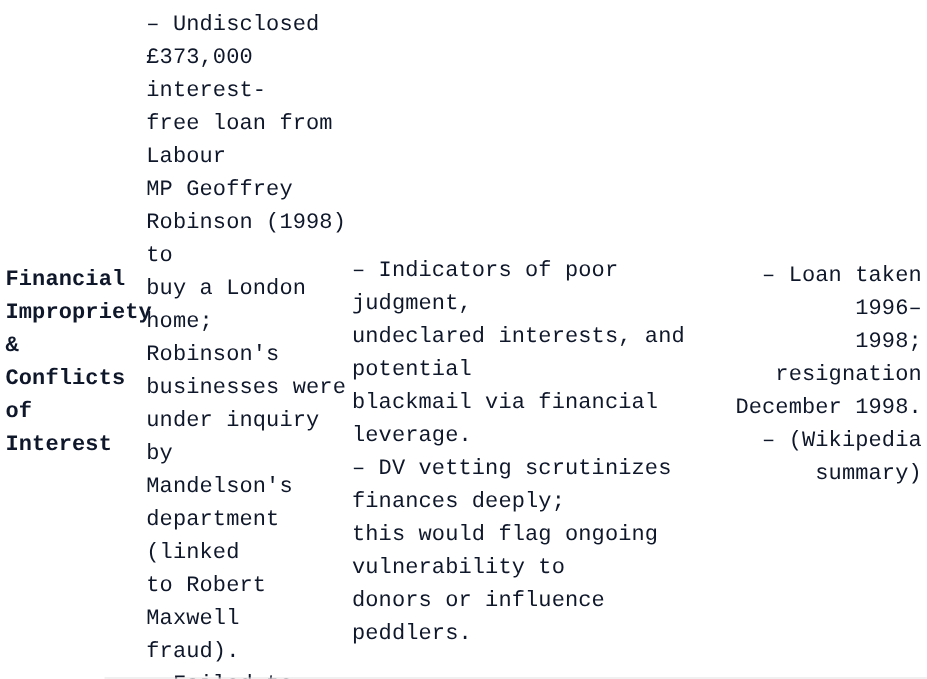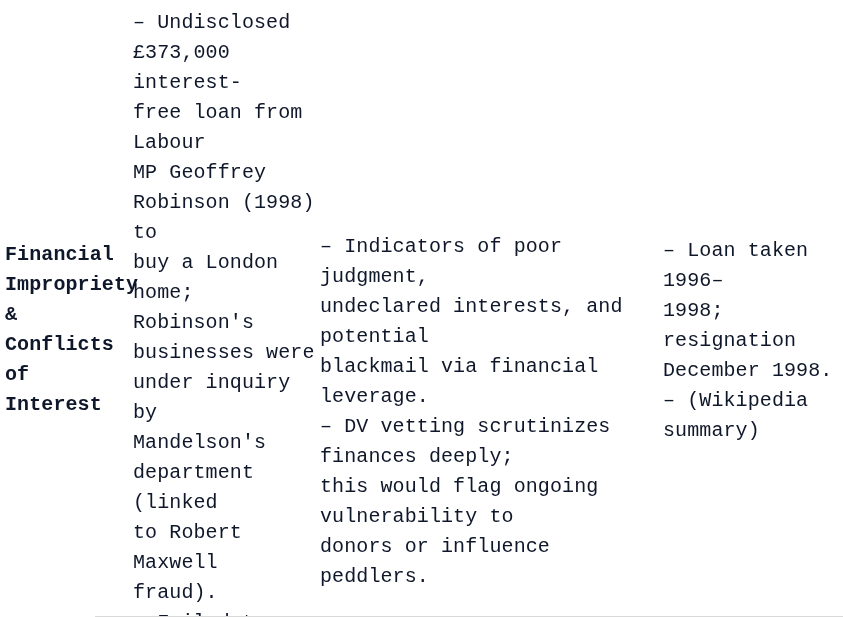--- a/index.html
+++ b/index.html
@@ -38,20 +38,21 @@
   }
   .cell-assessment {
     left: 320px;
     top: 232px;
     width: 335px;
   }
   .cell-timeline {
     left: 663px;
     top: 236px;
     width: 175px;
+    text-align: right;
   }
   .row-divider {
     position: absolute;
     left: 95px;
     right: 0;
     bottom: 0;
     height: 1px;
     background: #d9d9d9;
   }
 </style>

